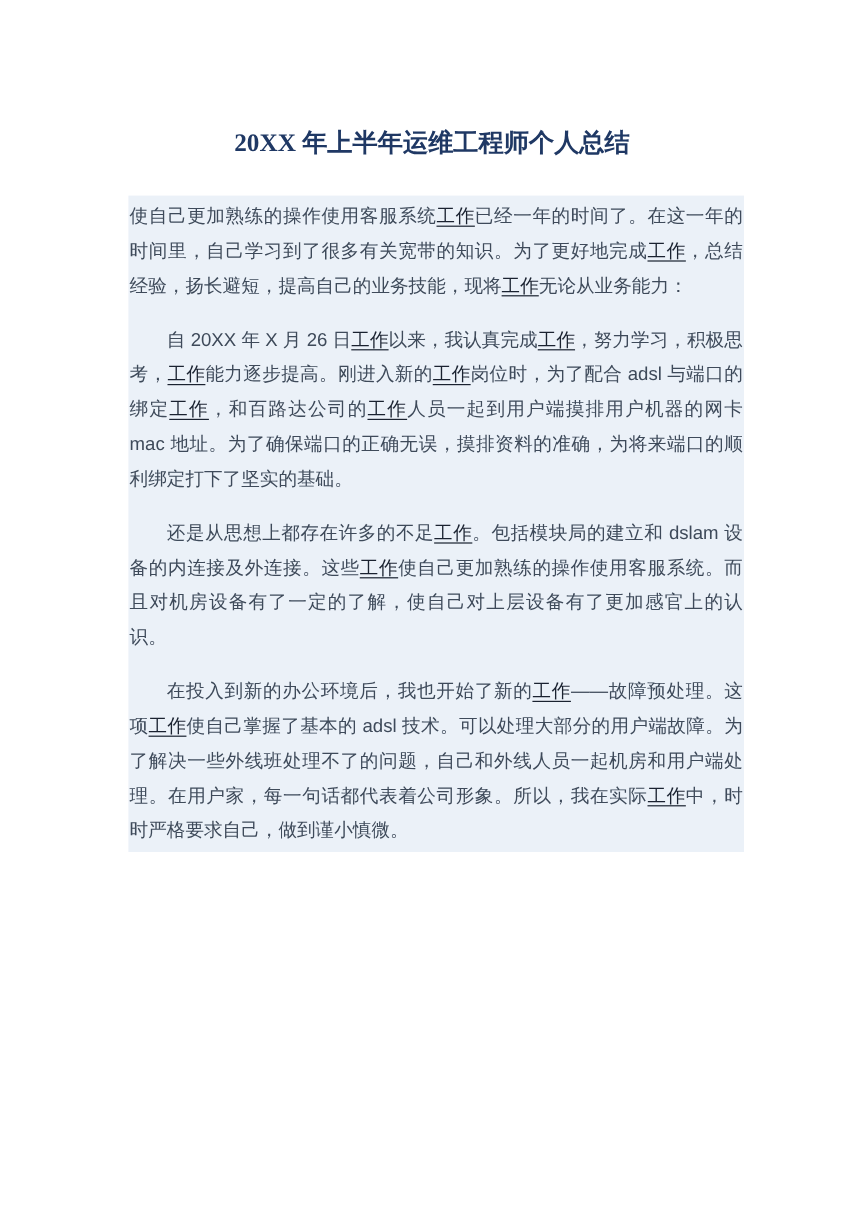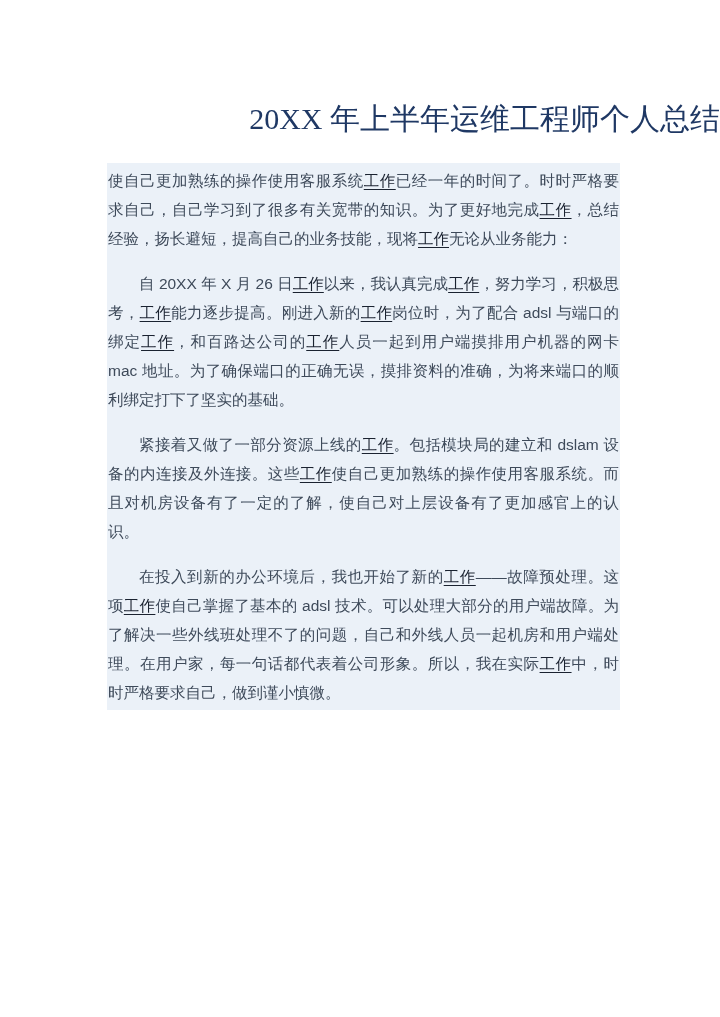--- a/index.html
+++ b/index.html
@@ -6,24 +6,24 @@
   .page{
     position:relative;
     width:720px;height:1017px;
     background:var(--page-bg,#FFFFFF);
     overflow:hidden;
     font-family:"Liberation Sans","DejaVu Sans",sans-serif;
   }
   .title{
     margin:0;
     padding-top:96px;
-    text-align:right;
+    text-align:center;
     font-family:"Liberation Serif","DejaVu Serif",serif;
-    font-weight:normal;
-    font-size:30px;
+    font-weight:bold;
+    font-size:21px;
     line-height:46px;
     color:var(--title-color,#1F3864);
   }
   .body-block{
     box-sizing:border-box;
     margin:21px 0 0 107px;
     width:513px;
     padding:3px 1px;
     background:var(--highlight-bg,#EBF1F8);
   }
@@ -44,18 +44,18 @@
     text-decoration:underline;
     text-underline-offset:3px;
   }
 </style>
 </head>
 <body>
 
 <div class="page">
   <h1 class="title">20XX 年上半年运维工程师个人总结</h1>
   <div class="body-block" id="paragraphs">
-      <p class="para no-indent"><span>使自己更加熟练的操作使用客服系统</span><span class="em">工作</span><span>已经一年的时间了。时时严格要求自己，自己学习到了很多有关宽带的知识。为了更好地完成</span><span class="em">工作</span><span>，总结经验，扬长避短，提高自己的业务技能，现将</span><span class="em">工作</span><span>无论从业务能力：</span></p>
+      <p class="para no-indent"><span>使自己更加熟练的操作使用客服系统</span><span class="em">工作</span><span>已经一年的时间了。在这一年的时间里，自己学习到了很多有关宽带的知识。为了更好地完成</span><span class="em">工作</span><span>，总结经验，扬长避短，提高自己的业务技能，现将</span><span class="em">工作</span><span>无论从业务能力：</span></p>
       <p class="para"><span>自 20XX 年 X 月 26 日</span><span class="em">工作</span><span>以来，我认真完成</span><span class="em">工作</span><span>，努力学习，积极思考，</span><span class="em">工作</span><span>能力逐步提高。刚进入新的</span><span class="em">工作</span><span>岗位时，为了配合 adsl 与端口的绑定</span><span class="em">工作</span><span>，和百路达公司的</span><span class="em">工作</span><span>人员一起到用户端摸排用户机器的网卡 mac 地址。为了确保端口的正确无误，摸排资料的准确，为将来端口的顺利绑定打下了坚实的基础。</span></p>
-      <p class="para"><span>紧接着又做了一部分资源上线的</span><span class="em">工作</span><span>。包括模块局的建立和 dslam 设备的内连接及外连接。这些</span><span class="em">工作</span><span>使自己更加熟练的操作使用客服系统。而且对机房设备有了一定的了解，使自己对上层设备有了更加感官上的认识。</span></p>
+      <p class="para"><span>还是从思想上都存在许多的不足</span><span class="em">工作</span><span>。包括模块局的建立和 dslam 设备的内连接及外连接。这些</span><span class="em">工作</span><span>使自己更加熟练的操作使用客服系统。而且对机房设备有了一定的了解，使自己对上层设备有了更加感官上的认识。</span></p>
       <p class="para"><span>在投入到新的办公环境后，我也开始了新的</span><span class="em">工作</span><span>——故障预处理。这项</span><span class="em">工作</span><span>使自己掌握了基本的 adsl 技术。可以处理大部分的用户端故障。为了解决一些外线班处理不了的问题，自己和外线人员一起机房和用户端处理。在用户家，每一句话都代表着公司形象。所以，我在实际</span><span class="em">工作</span><span>中，时时严格要求自己，做到谨小慎微。</span></p>
     </div>
 </div>
 
 </body></html>

